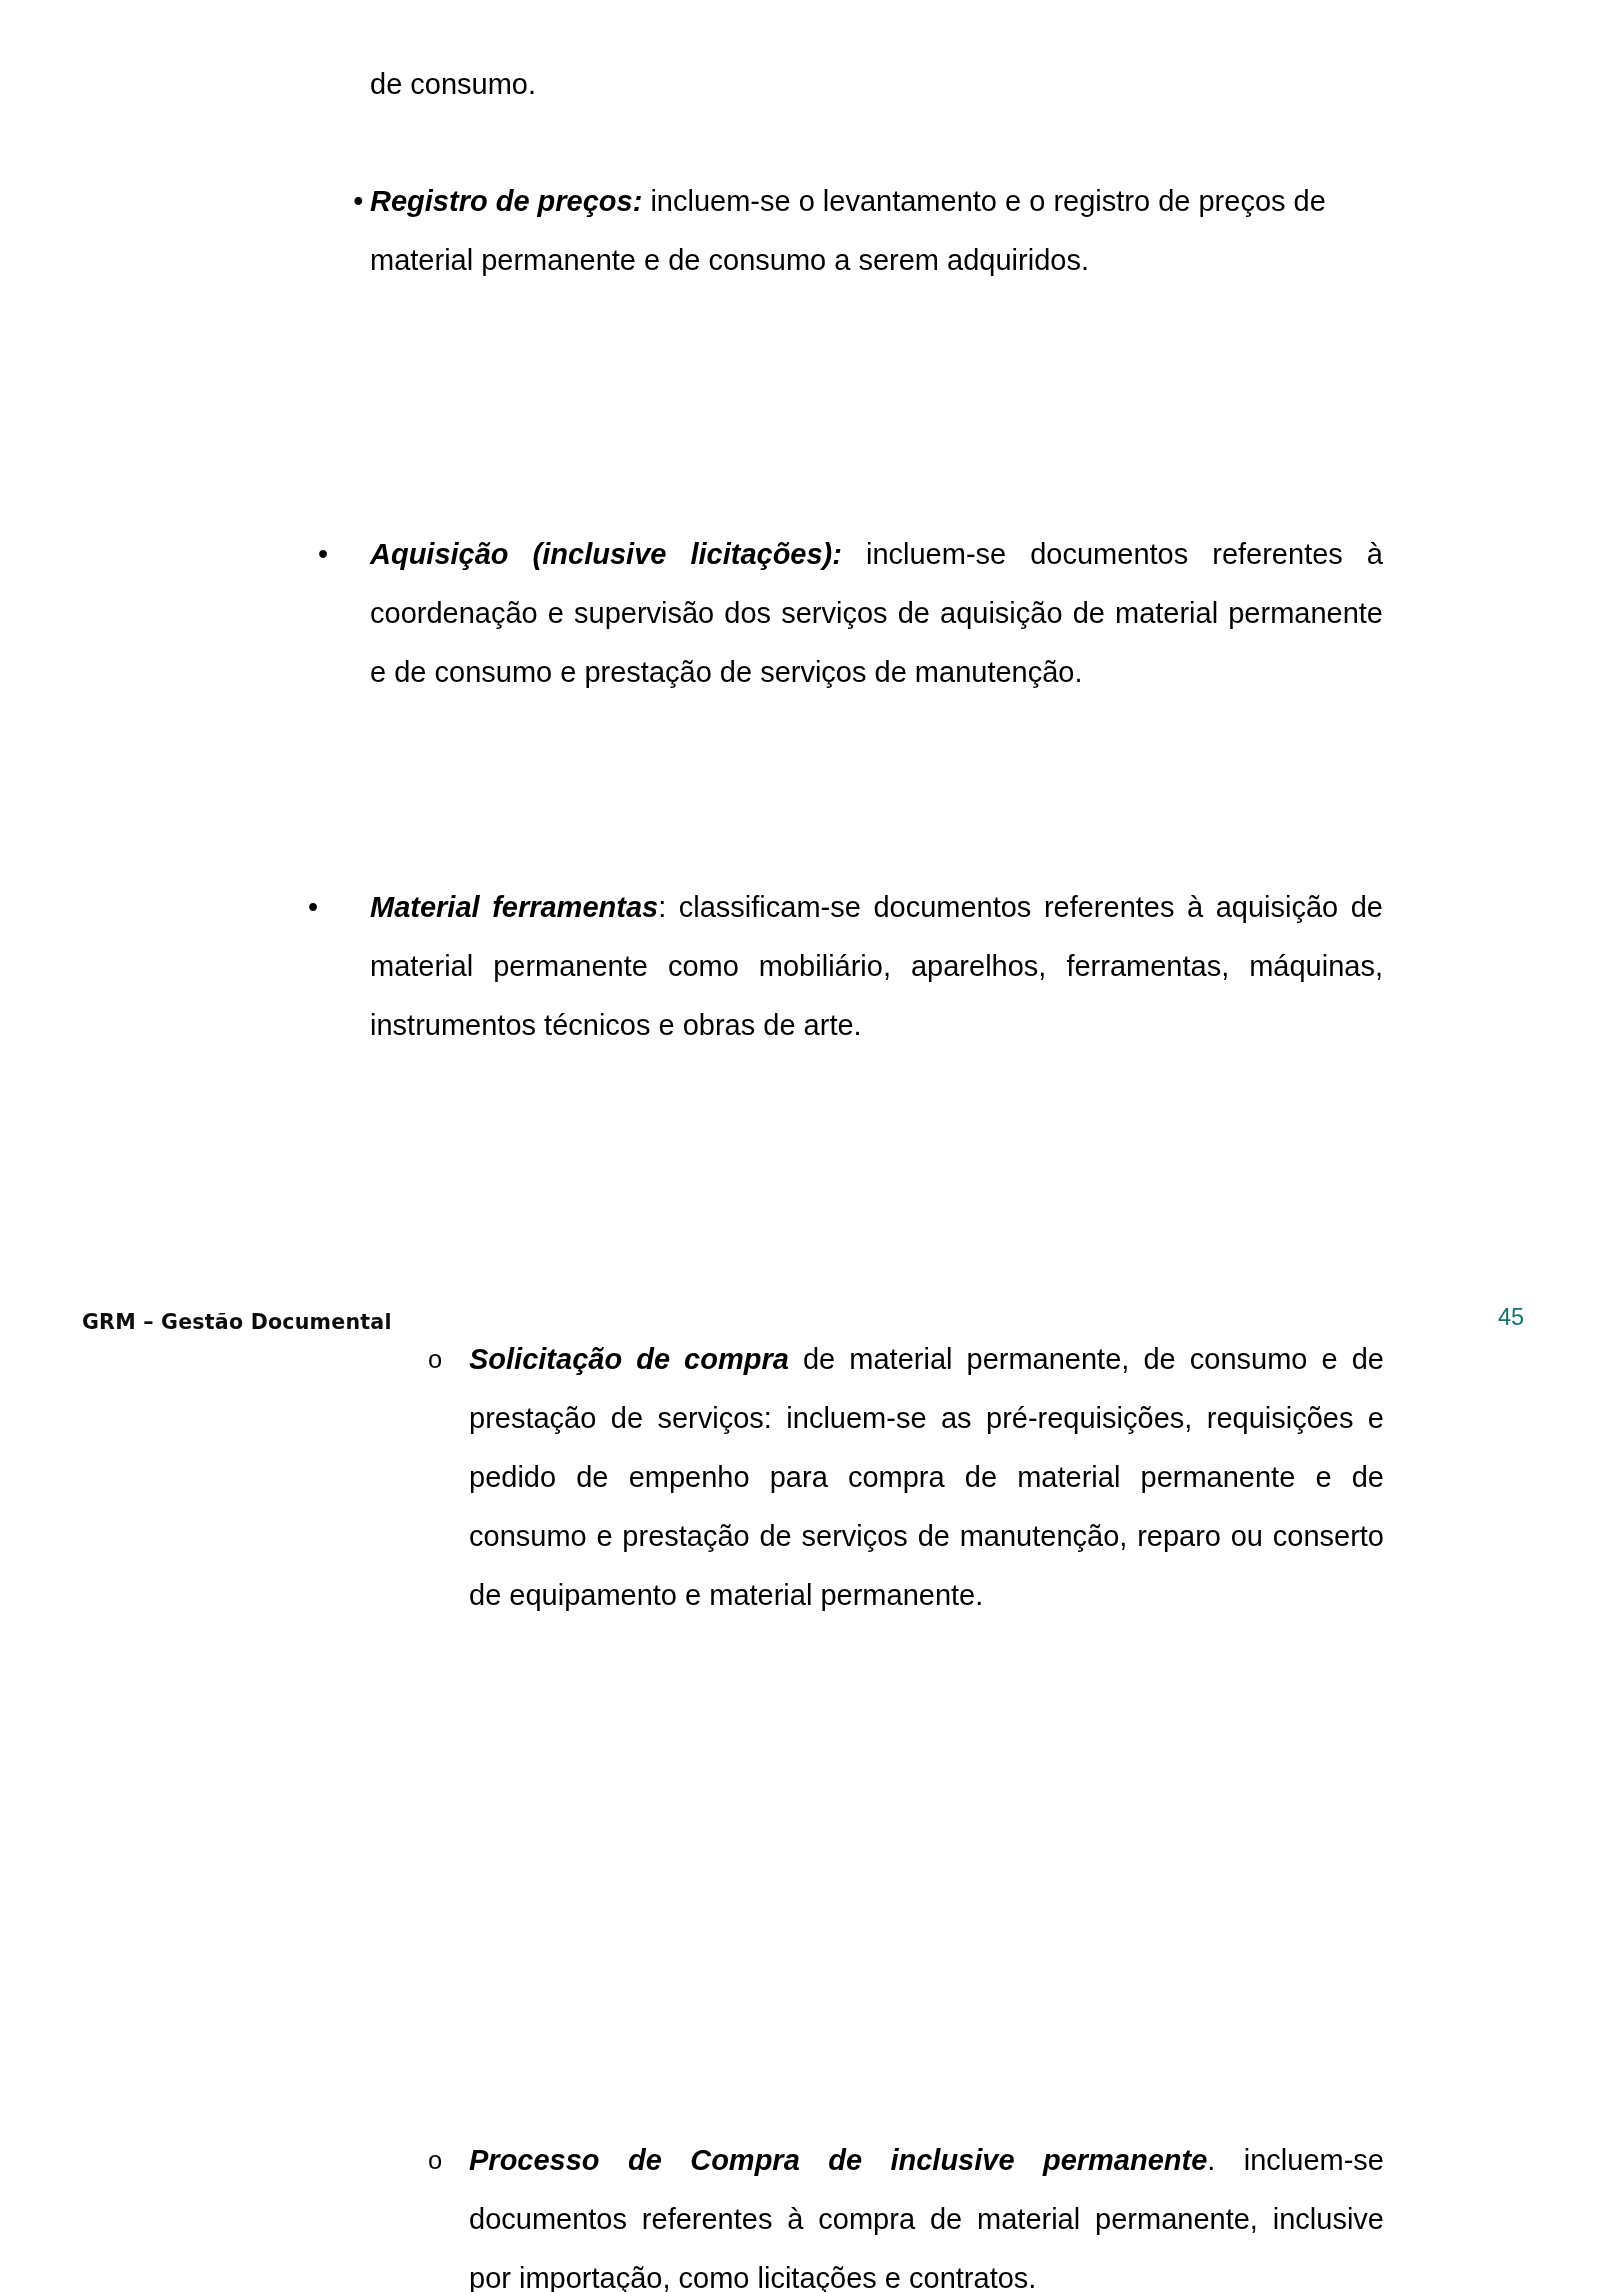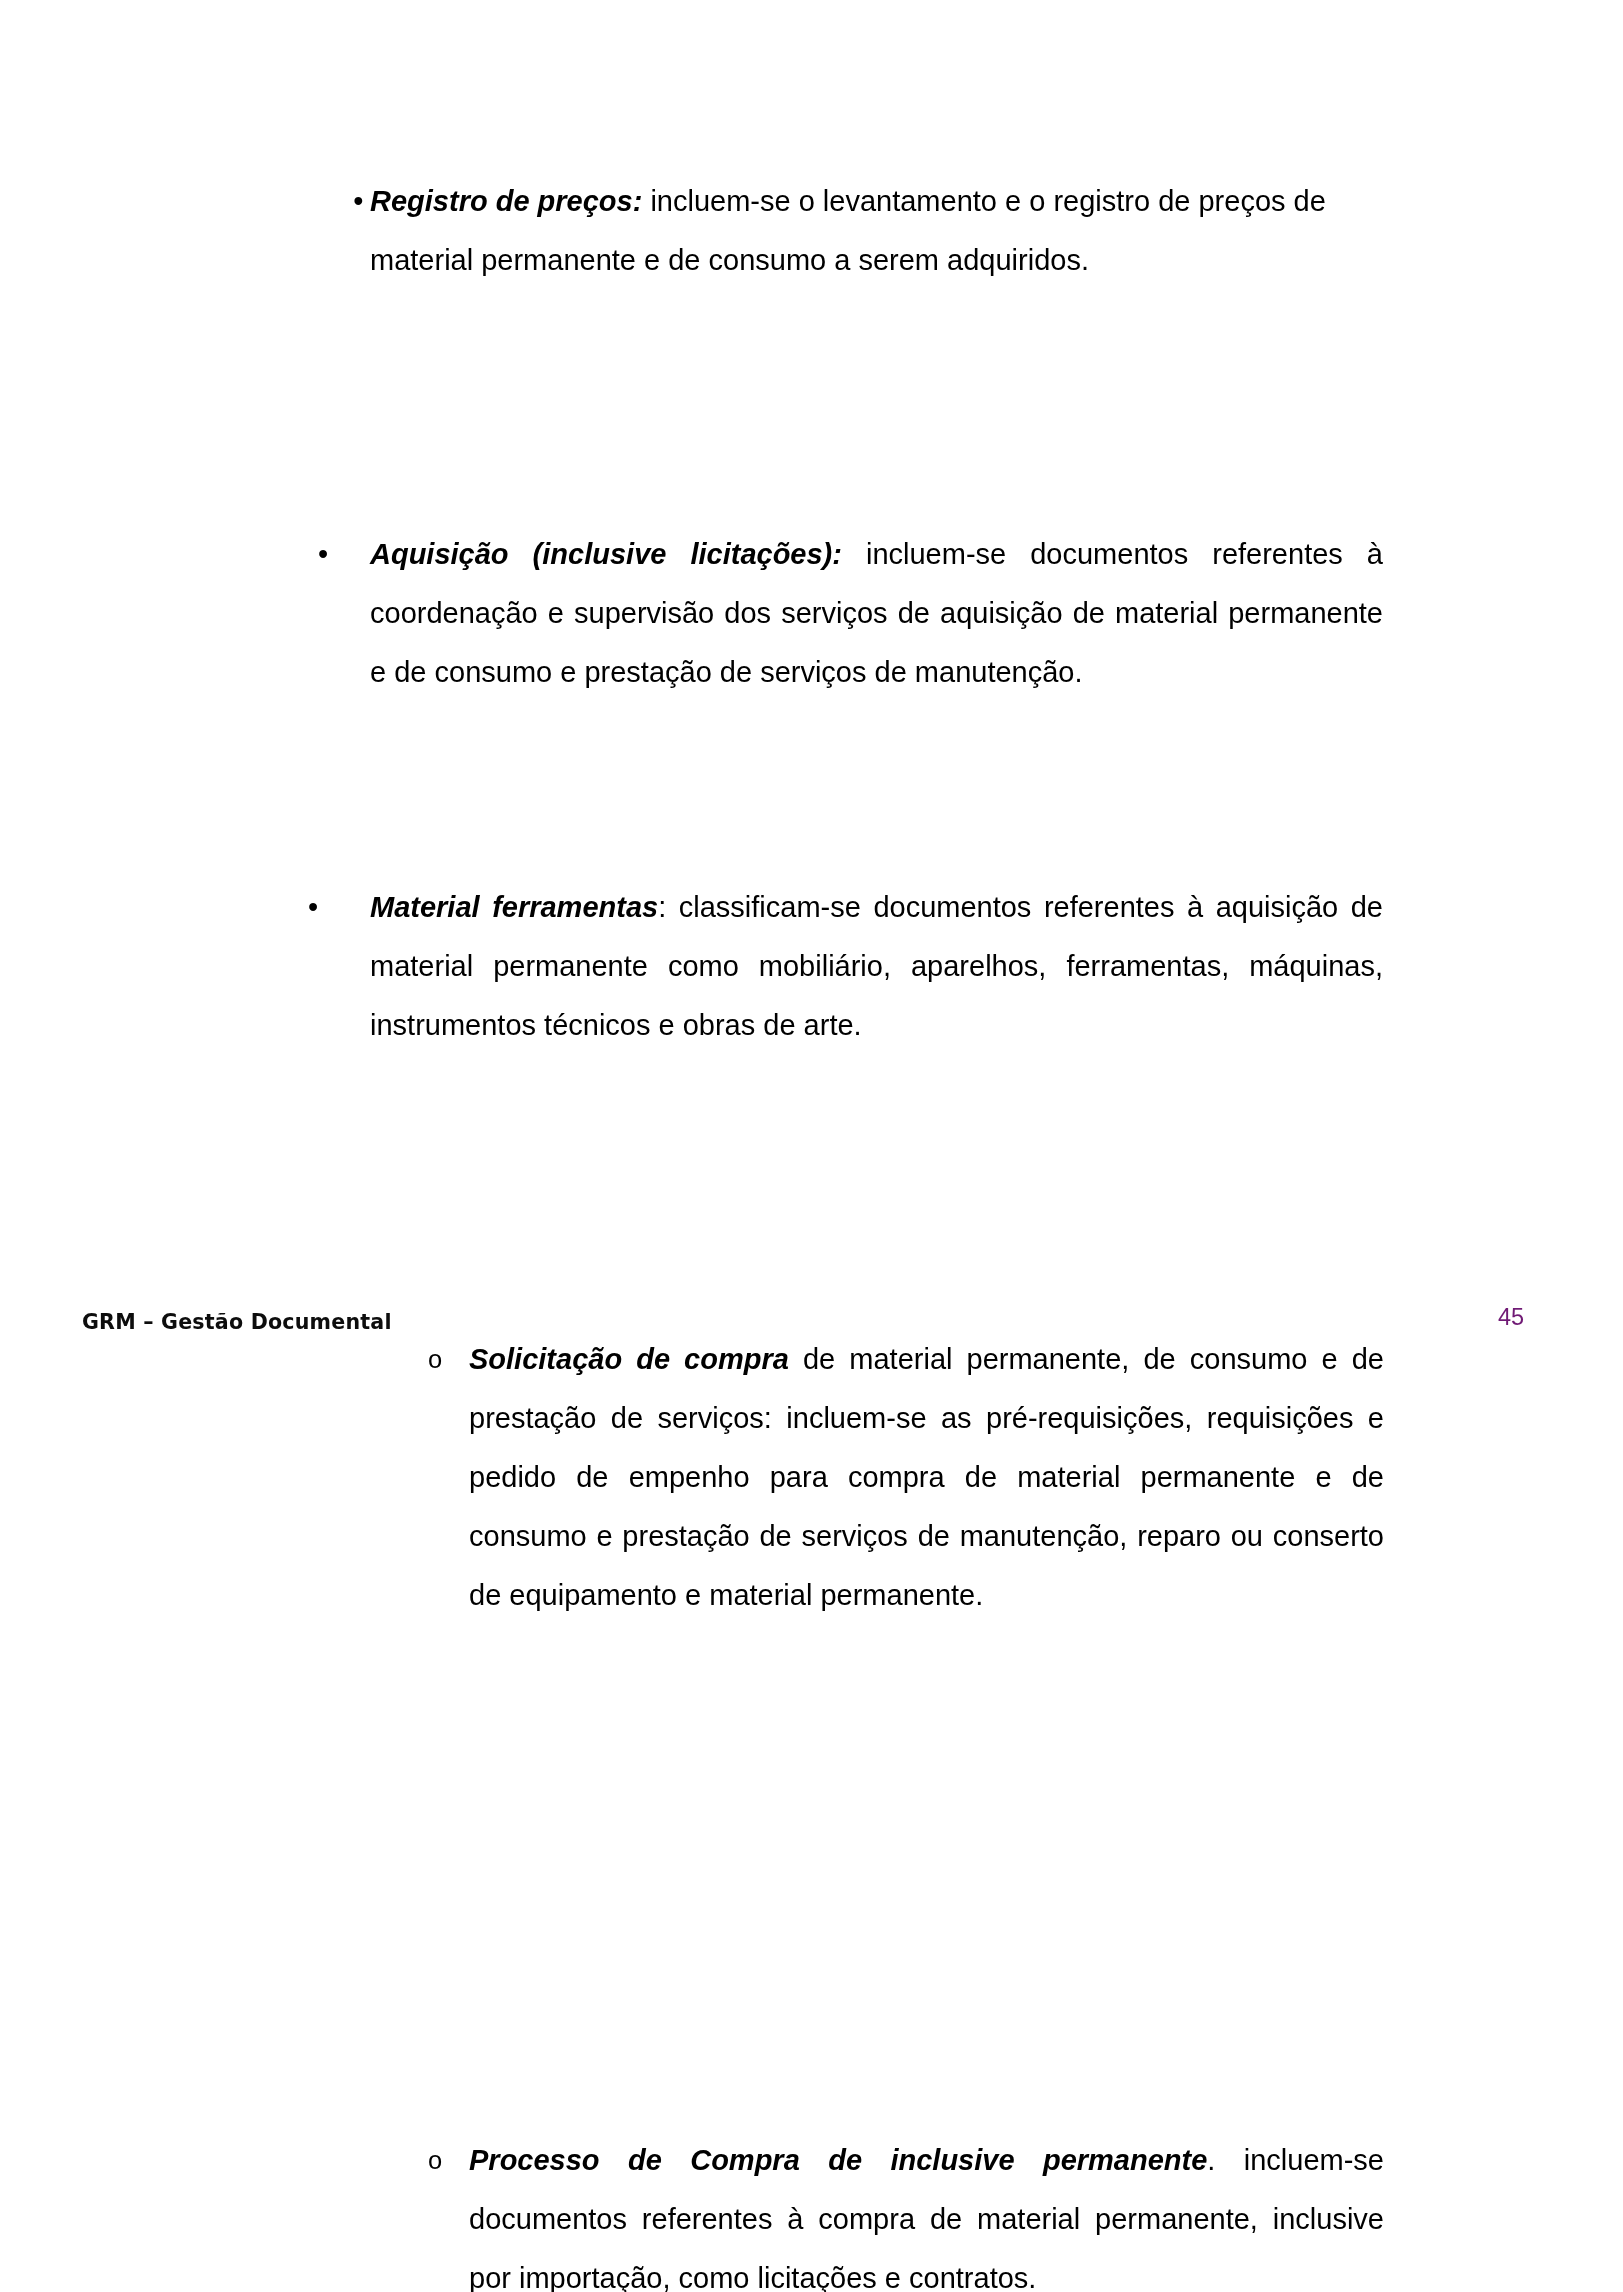--- a/index.html
+++ b/index.html
@@ -32,21 +32,21 @@
     letter-spacing: 0.2px;
     color: #0d0d0d;
     white-space: nowrap;
   }
   .page-number {
     position: absolute;
     left: 1498px;
     top: 1304px;
     font-family: "Liberation Sans", sans-serif;
     font-size: 23.5px;
-    color: #701a75;
+    color: #0f766e;
   }
 
   
   .block {
     position: absolute;
     font-size: 29px;
     line-height: 59px;
     color: #000000;
   }
   .block p {
@@ -121,20 +121,23 @@
     left: -41px;
     top: 0;
     font-size: 25.5px;
   }
 </style>
 </head>
 <body>
 
 <div class="page">
 
+  <div class="block left" id="blk-consumo">
+    <p>de  consumo.</p>
+  </div>
 
   <div class="block left li" id="blk-registro">
     <span class="marker">•</span>
     <p><b class="b">Registro de preços:</b><span> incluem-se o levantamento e o registro de preços de material permanente e de consumo a serem adquiridos.</span></p>
   </div>
 
   <div class="block just li" id="blk-aquisicao">
     <span class="marker">•</span>
     <p><b class="b">Aquisição (inclusive licitações):</b><span> incluem-se documentos referentes à coordenação e supervisão dos serviços de aquisição de material permanente e de consumo e prestação de serviços de manutenção.</span></p>
   </div>

